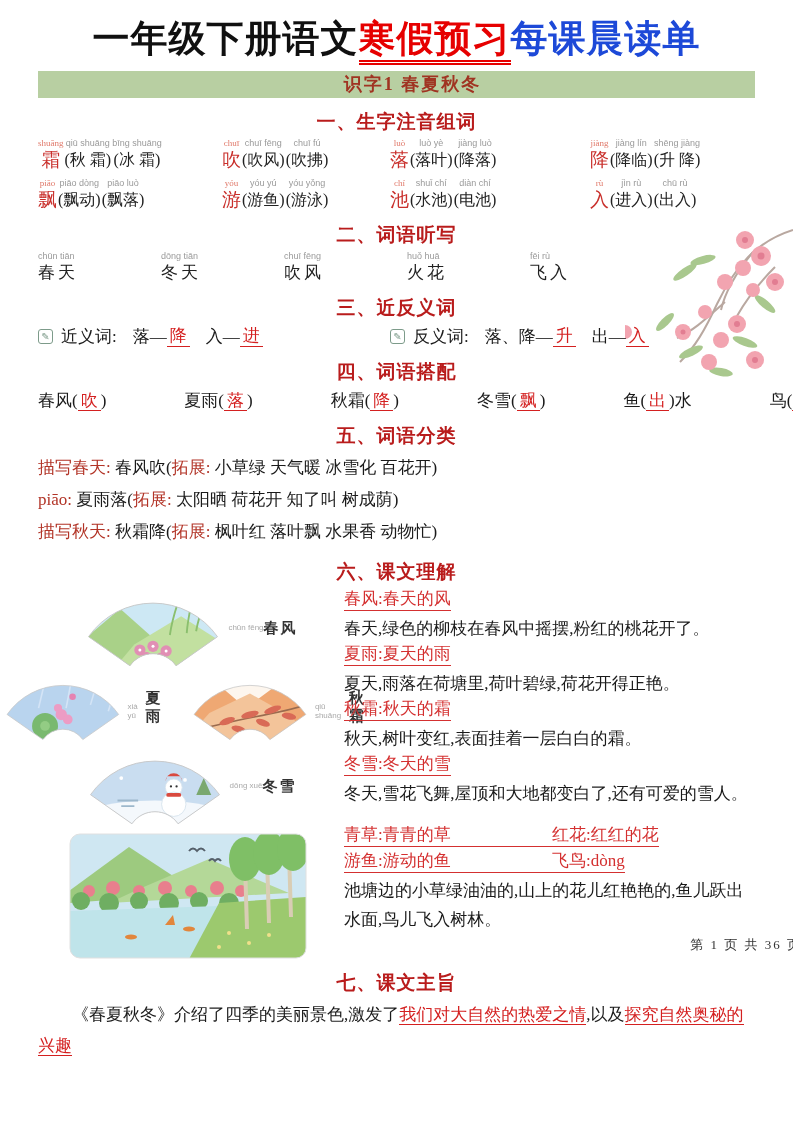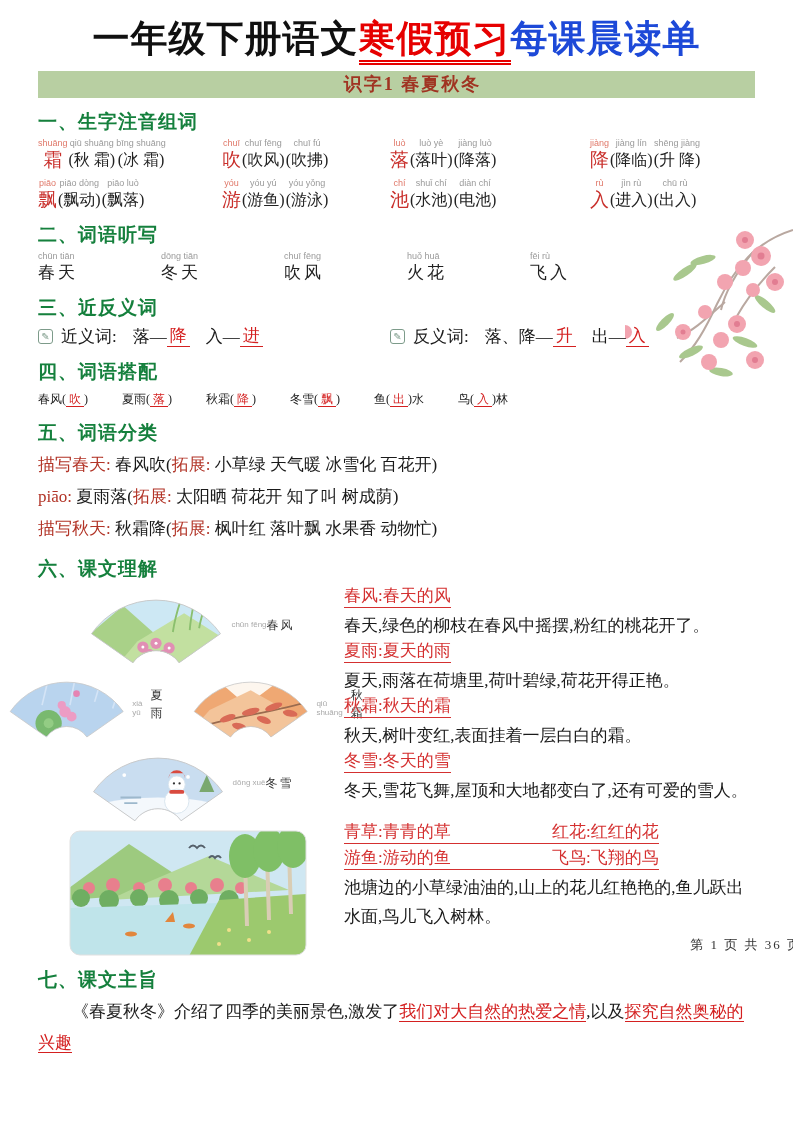--- a/index.html
+++ b/index.html
@@ -13,26 +13,26 @@
   .title .t-black { color:#101010; }
   .title .t-red   { color:#e60000; border-bottom:5px double #e60000; padding-bottom:1px; }
   .title .t-blue  { color:#1d49d8; }
 
   .banner { margin-top:7px; background:#b8cfa2; height:27px; line-height:27px;
             text-align:center; color:#a03422; font-weight:bold; font-size:18px;
             letter-spacing:2px;padding-left:32px; }
 
   
   .sec-h { font-family:"Liberation Sans", sans-serif; font-weight:bold; font-size:19px;
-           color:#15803d; margin:11px 0 3px 0; letter-spacing:1px; }
+           color:#b91c1c; margin:11px 0 3px 0; letter-spacing:1px;text-align:center; }
 
   
   .py   { font-family:"Liberation Sans", sans-serif; font-size:9px; color:#9a9a9a;
           height:11px; line-height:11px; white-space:nowrap; letter-spacing:0px; }
-  .py.red-py { color:#e0796a; }
+  .py.red-py { color:#e0796a;font-family:Liberation Serif, serif; }
   .unit { display:inline-flex; flex-direction:column; align-items:center; margin-right:1px; }
   .zi   { font-size:19px; color:#c9302c; line-height:22px; }
   .wd   { font-size:16px; color:#222; line-height:22px; white-space:nowrap; }
 
   .zi-grid { display:grid; grid-template-columns:184px 168px 200px 1fr; row-gap:7px; }
   .zi-entry { display:flex; align-items:flex-end; }
 
   
   .dictation { display:flex; gap:0; margin-top:3px; }
   .dictation .unit { width:122px; align-items:flex-start; }
@@ -43,36 +43,36 @@
   .syn-line { display:flex; align-items:center; font-size:17px; }
   .syn-line:first-child { width:352px; }
   .note-icon { width:15px; height:15px; border:1.4px solid #7d9b8a; border-radius:3px;
                display:inline-flex; align-items:center; justify-content:center;
                font-size:10px; color:#7d9b8a; margin-right:8px; flex:0 0 auto;
                font-family:"Liberation Sans", sans-serif; }
   .ans { color:#d42020; border-bottom:1.6px solid #d42020; padding:0 3px; line-height:20px; }
   .sp  { display:inline-block; width:16px; }
 
   
-  .match-row { display:flex; font-size:12px; margin-top:4px; align-items:center; }
+  .match-row { display:flex; font-size:17px; margin-top:4px; align-items:center;gap:44px; }
   .match { white-space:nowrap; }
   .match + .match { margin-left:34px; }
 
   
   .cls-line { font-size:17px; line-height:32px; white-space:nowrap; }
   .red-label { color:#b23427; }
 
   
   .s6-wrap { display:flex; margin-top:2px; }
   .s6-left { width:300px; flex:0 0 300px; display:flex; flex-direction:column; align-items:center; }
   .s6-right { flex:1; padding-left:6px; }
   .fan-row { display:flex; justify-content:center; gap:10px; width:100%; }
   .fan-fig { display:flex; align-items:center; }
   .fan-cap-py { font-family:"Liberation Sans", sans-serif; font-size:8px; color:#aaa; height:9px; line-height:9px; }
-  .fan-cap { font-size:12px; color:#333; line-height:18px; letter-spacing:2px; }
+  .fan-cap { font-size:15px; color:#333; line-height:18px; letter-spacing:2px;font-weight:bold; }
   .def { color:#d43030; border-bottom:1.4px solid #d43030; font-size:17px;
          line-height:22px; display:inline-block; margin:0 0 3px 0; white-space:nowrap; }
   .blk-txt { font-size:17px; line-height:29px; color:#1a1a1a; }
   .pairs { margin-top:16px; }
   .pair-row { display:flex; }
   .pair-left { width:208px; }
 
   
   .s7-para { font-size:17px; line-height:31px; text-indent:2em; }
   .red-u { color:#d42020; border-bottom:1.6px solid #d42020; padding-bottom:0px; }
@@ -576,21 +576,21 @@
   </div>
 </div>
       <div class="pairs">
   <div class="pair-row">
     <span class="def pair-left">青草:青青的草</span>
     <span class="def">红花:红红的花</span>
   </div>
 
   <div class="pair-row">
     <span class="def pair-left">游鱼:游动的鱼</span>
-    <span class="def">飞鸟:飞翔的鸟</span>
+    <span class="def">飞鸟:dòng</span>
   </div>
 </div>
       <div class="blk-txt">池塘边的小草绿油油的,山上的花儿红艳艳的,鱼儿跃出水面,鸟儿飞入树林。</div>
     </div>
   </div>
 
   <div class="sec-h">七、课文主旨</div>
   <div class="s7-para">
     <span>《春夏秋冬》介绍了四季的美丽景色,激发了</span><span class="red-u">我们对大自然的热爱之情</span><span>,以及</span><span class="red-u">探究自然奥秘的兴趣</span>
   </div>

